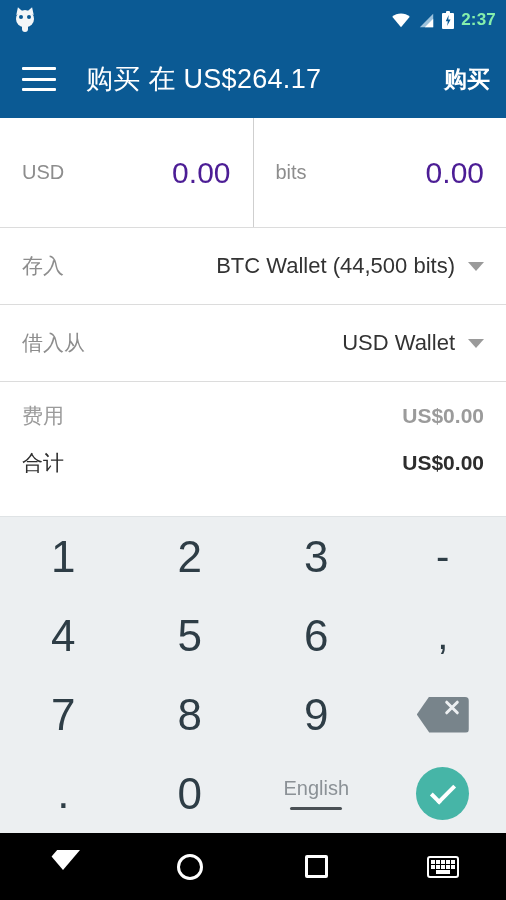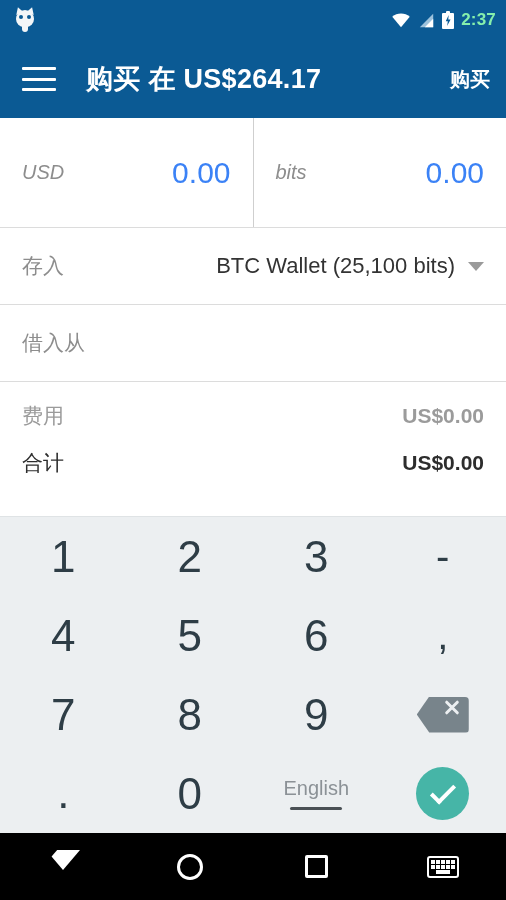--- a/index.html
+++ b/index.html
@@ -62,33 +62,33 @@
   
   .appbar {
     height:78px; background:#0b5a94;
     display:flex; align-items:center; padding:0 16px 0 22px;
   }
   .hamburger { width:34px; height:24px; display:flex; flex-direction:column;
                justify-content:space-between; cursor:pointer; }
   .hamburger span { display:block; height:3px; background:#ffffff; border-radius:1px; }
   .appbar-title {
     flex:1; margin-left:30px; color:#ffffff;
-    font-size:27px; font-weight:bold; white-space:nowrap; letter-spacing:0.3px;
-  }
-  .appbar-action { color:#ffffff; font-size:20px; font-weight:bold; padding-left:10px; }
+    font-size:27px; font-weight:normal; white-space:nowrap; letter-spacing:0.3px;
+  }
+  .appbar-action { color:#ffffff; font-size:23px; font-weight:bold; padding-left:10px; }
 
   
   .amount-row { display:flex; height:110px; border-bottom:1px solid #dcdcdc; }
   .amount-cell {
     flex:1; display:flex; align-items:center; justify-content:space-between;
     padding:0 22px;
   }
   .amount-cell.left { border-right:1px solid #cfcfcf; }
-  .amount-label { font-size:20px; color:#8d8d8d;font-style:italic; }
-  .amount-value { font-size:30px; color:#3b82f6; font-weight:300; }
+  .amount-label { font-size:20px; color:#8d8d8d; }
+  .amount-value { font-size:30px; color:#4c1d95; font-weight:300; }
 
   
   .sel-row {
     height:77px; display:flex; align-items:center; justify-content:space-between;
     padding:0 22px; border-bottom:1px solid #dcdcdc;
   }
   .sel-label { font-size:21px; color:#8d8d8d;font-family:Liberation Mono, monospace; }
   .sel-value-wrap { display:flex; align-items:center; gap:13px; }
   .sel-value { font-size:22px; color:#333333; }
   .caret {
@@ -217,27 +217,31 @@
     </div>
     <div class="amount-cell">
       <span class="amount-label">bits</span>
       <span class="amount-value">0.00</span>
     </div>
   </div>
 
   <div class="sel-row">
     <span class="sel-label">存入</span>
     <span class="sel-value-wrap">
-      <span class="sel-value">BTC Wallet (25,100 bits)</span>
+      <span class="sel-value">BTC Wallet (44,500 bits)</span>
       <span class="caret"></span>
     </span>
   </div>
 
   <div class="sel-row">
     <span class="sel-label">借入从</span>
+    <span class="sel-value-wrap">
+      <span class="sel-value">USD Wallet</span>
+      <span class="caret"></span>
+    </span>
   </div>
 
   <div class="sum-block">
     <div class="sum-row">
       <span class="sum-label muted">费用</span>
       <span class="sum-value muted">US$0.00</span>
     </div>
     <div class="sum-row">
       <span class="sum-label strong">合计</span>
       <span class="sum-value strong">US$0.00</span>

